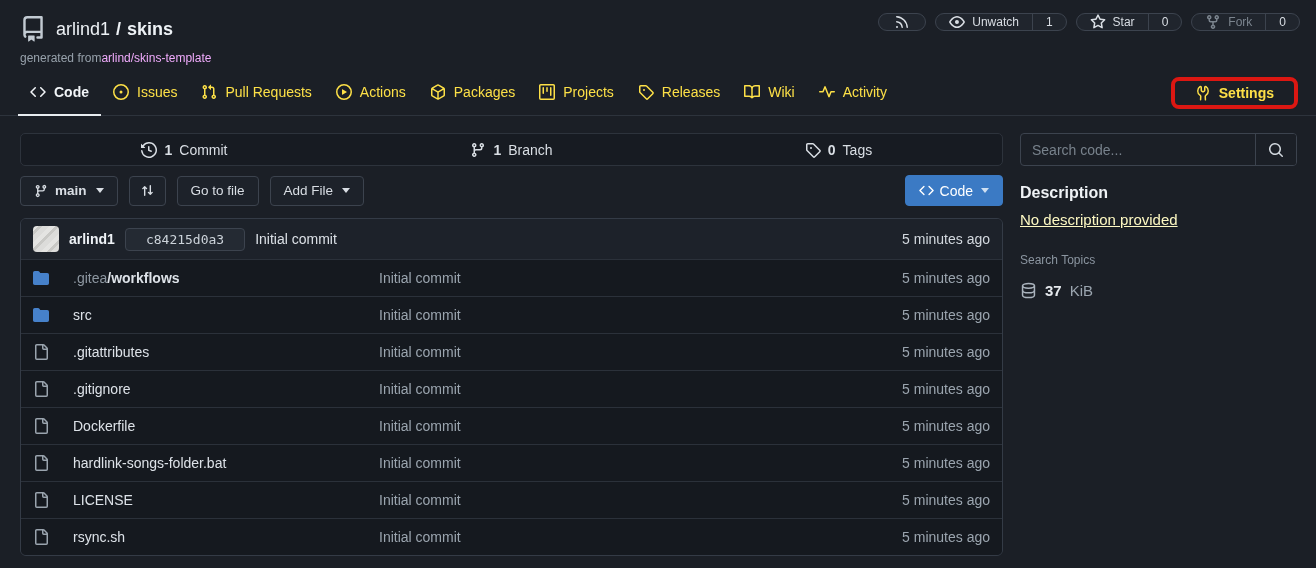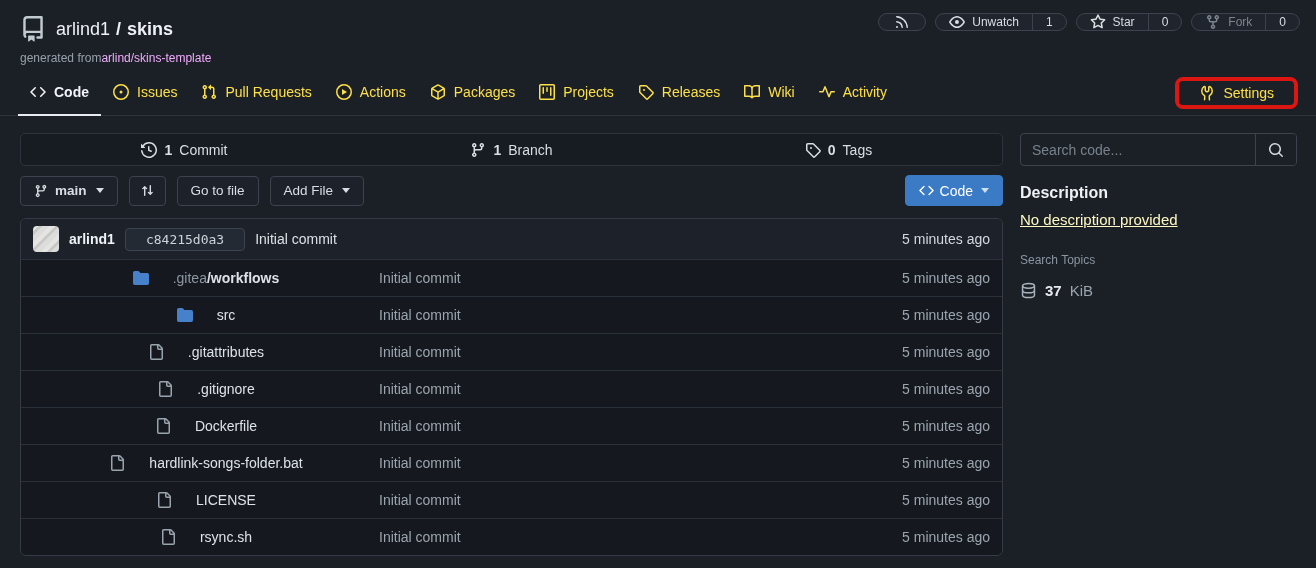--- a/index.html
+++ b/index.html
@@ -102,21 +102,21 @@
     background:#242a33; border:1px solid #3c434e; border-radius:4px;
     padding:3px 20px; cursor:pointer;
   }
   .commit-msg { color:#dbe0e6; cursor:pointer; }
   .commit-age { margin-left:auto; color:#d3d9df; }
 
   .file-row {
     height:37px; background:#15191f; border-top:1px solid #2b313a;
     display:flex; align-items:center; padding:0 12px; font-size:14px;
   }
-  .fname { flex:0 0 346px; display:flex; align-items:center; gap:24px; min-width:0;justify-content:center; }
+  .fname { flex:0 0 346px; display:flex; align-items:center; gap:24px; min-width:0; }
   .fname .folder-ic { color:#4681ca; }
   .fname .file-ic { color:#9aa4ae; }
   .fname .prefix { color:#8d97a1; cursor:pointer; }
   .fname .main { color:#dde2e8; cursor:pointer; }
   .fmsg { flex:1; color:#9ba5af; cursor:pointer; }
   .fage { flex:none; width:150px; text-align:right; color:#9ba5af; }
 
   
   .search-box {
     height:33px; border:1px solid #3c434e; border-radius:4px;
@@ -272,21 +272,21 @@
   <div class="tab">
     <span>
         <svg width="16" height="16" viewBox="0 0 16 16" fill="currentColor">
           <path d="M6 2c.306 0 .582.187.696.471L10 10.731l1.304-3.26A.751.751 0 0 1 12 7h3.25a.75.75 0 0 1 0 1.5h-2.742l-1.812 4.528a.751.751 0 0 1-1.392 0L6 4.77 4.696 8.03A.75.75 0 0 1 4 8.5H.75a.75.75 0 0 1 0-1.5h2.742l1.812-4.529A.751.751 0 0 1 6 2Z"></path>
         </svg>
       </span>
     <span>Activity</span>
   </div>
   <div class="settings-wrap">
     <div class="annotation-box">
-      <div class="tab" style="border-bottom:none;margin-bottom:0;">
+      <div class="tab" style="border-bottom:none;margin-bottom:0;font-weight:bold;">
         <span>
             <svg width="16" height="16" viewBox="0 0 16 16" fill="currentColor">
               <path d="M5.433 2.304A4.494 4.494 0 0 0 3.5 6c0 1.598.832 3.002 2.09 3.802.518.328.929.923.902 1.64v.008l-.164 3.337a.75.75 0 1 1-1.498-.073l.163-3.33c.002-.085-.05-.216-.207-.316A5.996 5.996 0 0 1 2 6a5.994 5.994 0 0 1 2.567-4.92 1.482 1.482 0 0 1 1.673-.04c.462.296.76.827.76 1.423v2.82c0 .082.041.16.11.206l.75.51a.25.25 0 0 0 .28 0l.75-.51A.249.249 0 0 0 9 5.282V2.463c0-.596.298-1.127.76-1.423a1.482 1.482 0 0 1 1.673.04A5.994 5.994 0 0 1 14 6a5.996 5.996 0 0 1-2.786 5.068c-.157.1-.209.23-.207.315l.163 3.33a.752.752 0 0 1-1.094.714.75.75 0 0 1-.404-.64l-.164-3.345c-.027-.717.384-1.312.902-1.64A4.496 4.496 0 0 0 12.5 6a4.494 4.494 0 0 0-1.933-3.696c-.024.017-.067.067-.067.159v2.82a1.75 1.75 0 0 1-.767 1.448l-.75.51a1.75 1.75 0 0 1-1.966 0l-.75-.51A1.75 1.75 0 0 1 5.5 5.282v-2.82c0-.09-.042-.14-.067-.158Z"></path>
             </svg>
           </span>
         <span>Settings</span>
       </div>
     </div>
   </div>
 </div>

